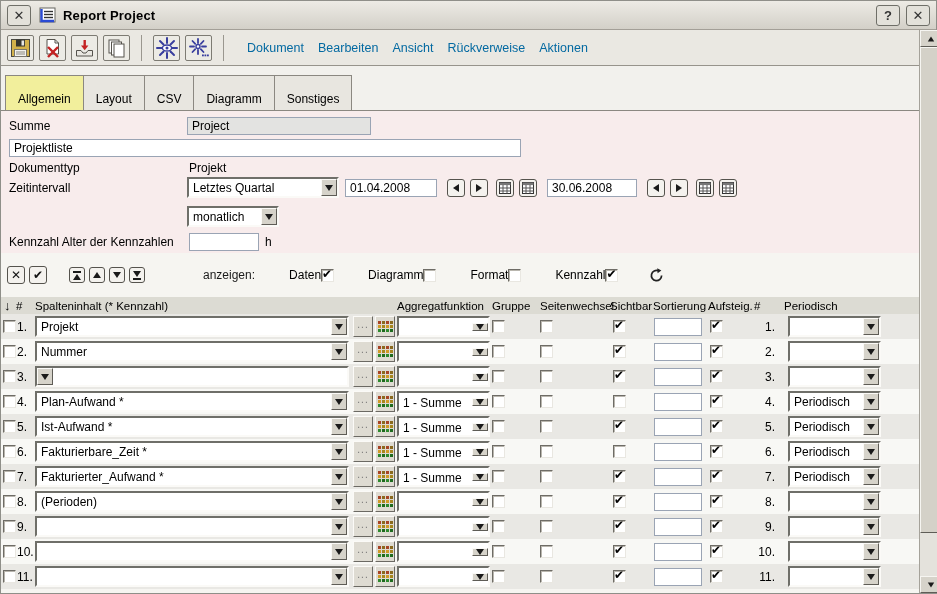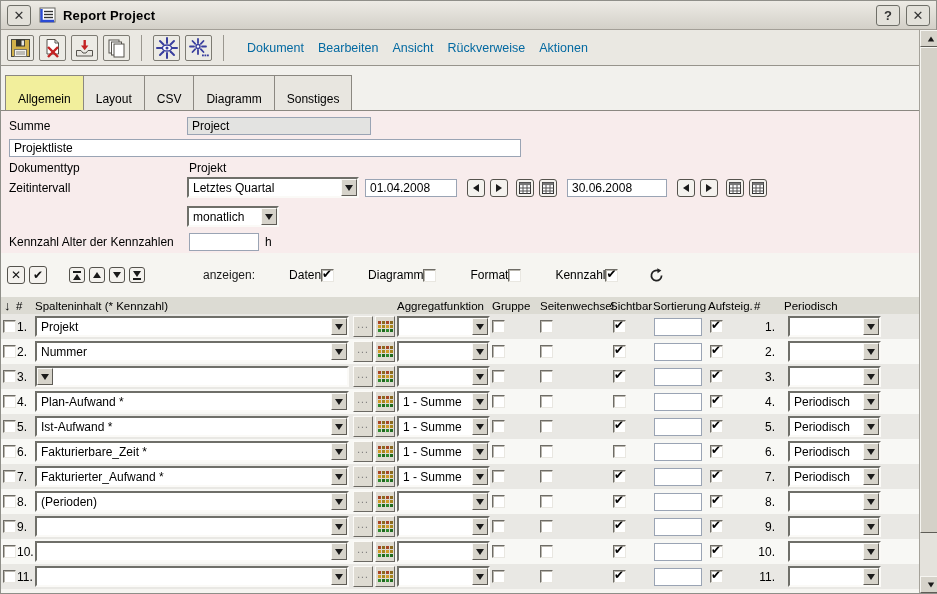--- a/index.html
+++ b/index.html
@@ -86,21 +86,21 @@
       grid-template-columns:15px 19px 318px 22px 22px 95px 48px 70px 43px 55px 46px 30px 97px; }
   .gh { height:17px; background:#dcdbd3; font-size:11.5px; white-space:nowrap; }
   .gh .hc { overflow:visible; }
   .gr { height:25px; }
   .gr:nth-child(odd) { background:#e9e8e4; }
   .gr:nth-child(even) { background:#f8f8f5; }
   .cell { display:flex; align-items:center; height:100%; }
   .rnum { padding-left:1px; }
   .rnum2 { justify-content:flex-end; padding-right:9px; display:flex; }
   .w-content { width:314px; }
-  .w-agg { width:93px; }
+  .w-agg { width:93px;align-items:center; }
   .w-per { width:93px; }
   .mini-btn { width:20px; height:21px; background:#dedbd2; border:1px solid; border-color:#fbfaf7 #6b6963 #6b6963 #fbfaf7;
               display:flex; align-items:center; justify-content:center; padding:0; }
   .dots-txt { color:#777; font-size:10px; letter-spacing:1px; line-height:6px; margin-top:-4px; }
   .sort-input { width:48px; height:18px; border:1px solid #9aa4b4; background:#fff; }
   .hdr-sort { font-weight:bold; font-size:13px; padding-left:3px; }
 
   button { font-family:inherit; cursor:default; }
   input { font-family:inherit; }
 </style>
@@ -240,21 +240,21 @@
         </div>
         <div class="frow">
           <input class="txt" style="width: 512px;" value="Projektliste">
         </div>
         <div class="frow" style="margin-bottom:2px;">
           <span class="flabel">Dokumenttyp</span>
           <span class="statictext">Projekt</span>
         </div>
         <div class="frow" style="margin-bottom:8px;">
           <span class="flabel">Zeitintervall</span>
-          <span class="dd" style="width:172px;">
+          <span class="dd" style="width:152px;">
             <span class="val">Letztes Quartal</span>
             <span class="abtn">
                 <span class="tri-d"></span>
               </span>
           </span>
           <input class="txt" style="width: 92px; margin-left: 6px;" value="01.04.2008">
           <button class="sq-btn" style="margin-left:10px;">
               <span class="tri-l"></span>
             </button>
           <button class="sq-btn" style="margin-left:5px;">
@@ -277,21 +277,21 @@
                 <svg width="12" height="12" viewBox="0 0 12 12">
                   <rect x="0.5" y="0.5" width="11" height="11" fill="#fff" stroke="#333"></rect>
                   <rect x="0.5" y="0.5" width="11" height="2.6" fill="#777"></rect>
                   <line x1="4" y1="3" x2="4" y2="11.5" stroke="#555"></line>
                   <line x1="8" y1="3" x2="8" y2="11.5" stroke="#555"></line>
                   <line x1="0.5" y1="6" x2="11.5" y2="6" stroke="#555"></line>
                   <line x1="0.5" y1="9" x2="11.5" y2="9" stroke="#555"></line>
                 </svg>
               </span>
           </button>
-          <input class="txt" style="width: 100px; margin-left: 10px;" value="30.06.2008">
+          <input class="txt" style="width: 90px; margin-left: 10px;" value="30.06.2008">
           <button class="sq-btn" style="margin-left:10px;">
               <span class="tri-l"></span>
             </button>
           <button class="sq-btn" style="margin-left:5px;">
               <span class="tri-r"></span>
             </button>
           <button class="sq-btn" style="margin-left:8px;">
             <span style="display:flex;">
                 <svg width="12" height="12" viewBox="0 0 12 12">
                   <rect x="0.5" y="0.5" width="11" height="11" fill="#fff" stroke="#333"></rect>

